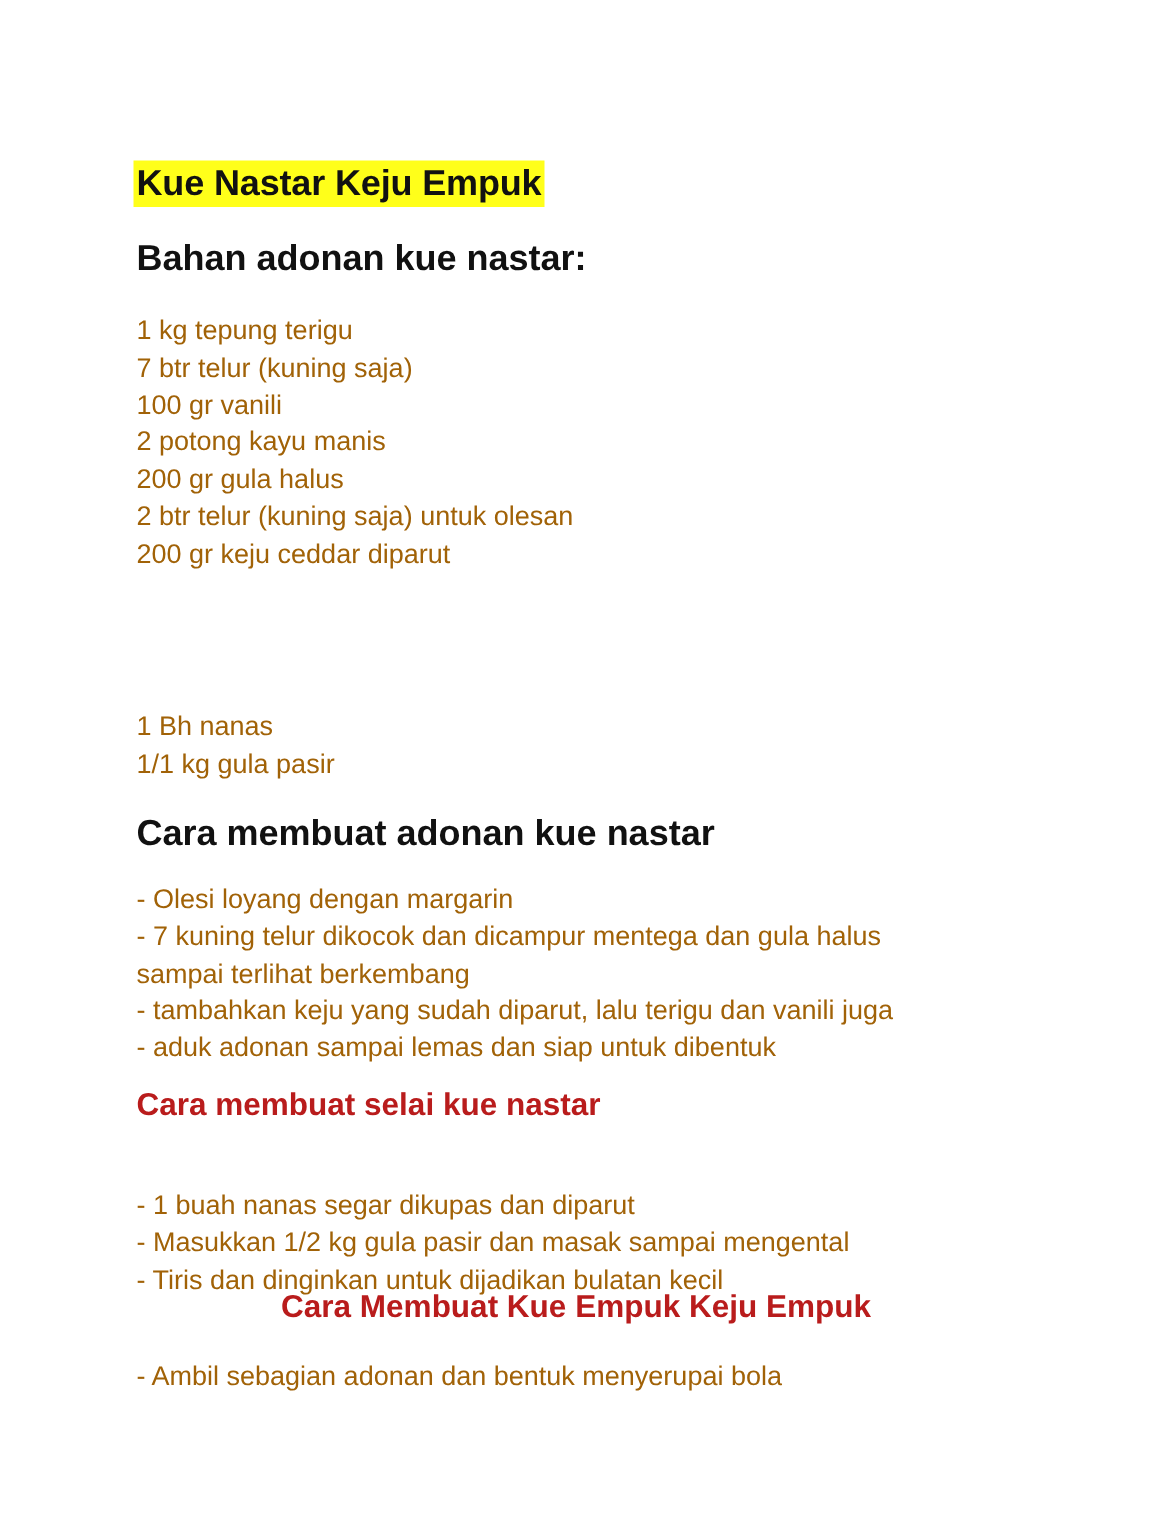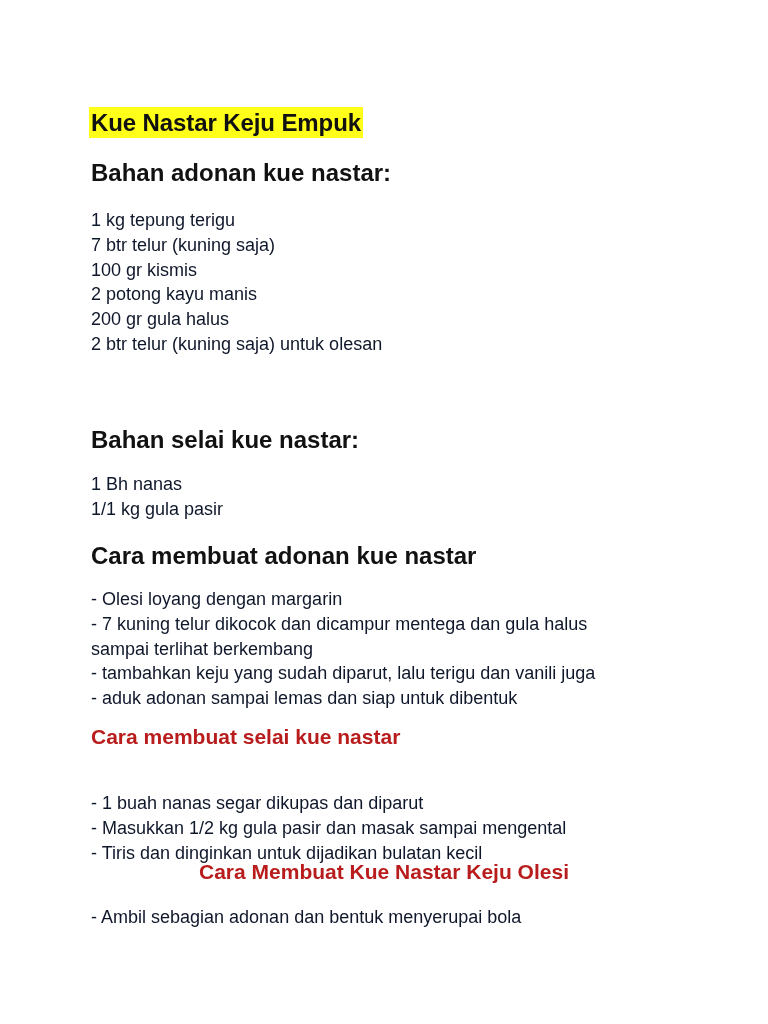--- a/index.html
+++ b/index.html
@@ -60,46 +60,46 @@
       padding-left: 0;
     }
     .list {
       position: absolute;
       left: 91px;
       margin: 0;
       padding: 0;
       list-style: none;
       font-size: 18px;
       line-height: 24.8px;
-      color: #0f172a;
+      color: #a16207;
     }
     .list li {
       margin: 0;
       padding: 0;
       white-space: nowrap;
     }
   </style>
 </head>
 <body>
 
 <div class="page">
 
   <div class="title" style="background: rgb(255, 255, 26);">Kue Nastar Keju Empuk</div>
 
   <div class="h2" style="top:146px;">Bahan adonan kue nastar:</div>
   <ul class="list" style="top:196px;">
     <li>1 kg tepung terigu</li>
     <li>7 btr telur (kuning saja)</li>
-    <li>100 gr kismis</li>
+    <li>100 gr vanili</li>
     <li>2 potong kayu manis</li>
     <li>200 gr gula halus</li>
     <li>2 btr telur (kuning saja) untuk olesan</li>
+    <li>200 gr keju ceddar diparut</li>
   </ul>
 
-  <div class="h2" style="top:413px;">Bahan selai kue nastar:</div>
   <ul class="list" style="top:460px;">
     <li>1 Bh nanas</li>
     <li>1/1 kg gula pasir</li>
   </ul>
 
   <div class="h2" style="top:529px;">Cara membuat adonan kue nastar</div>
   <ul class="list" style="top:575px;">
     <li>- Olesi loyang dengan margarin</li>
     <li>- 7 kuning telur dikocok dan dicampur mentega dan gula halus</li>
     <li>sampai terlihat berkembang</li>
@@ -107,18 +107,18 @@
     <li>- aduk adonan sampai lemas dan siap untuk dibentuk</li>
   </ul>
 
   <div class="h3" style="top:711px;">Cara membuat selai kue nastar</div>
   <ul class="list" style="top:759px;margin-top:20px;">
     <li>- 1 buah nanas segar dikupas dan diparut</li>
     <li>- Masukkan 1/2 kg gula pasir dan masak sampai mengental</li>
     <li>- Tiris dan dinginkan untuk dijadikan bulatan kecil</li>
   </ul>
 
-  <div class="h3 center" style="top:846px; padding-left:0; left:0; width:768px; text-align:center;">Cara Membuat Kue Nastar Keju Olesi</div>
+  <div class="h3 center" style="top:846px; padding-left:0; left:0; width:768px; text-align:center;">Cara Membuat Kue Empuk Keju Empuk</div>
   <ul class="list" style="top:893px;">
     <li>- Ambil sebagian adonan dan bentuk menyerupai bola</li>
   </ul>
 
 </div>
 
 </body></html>

